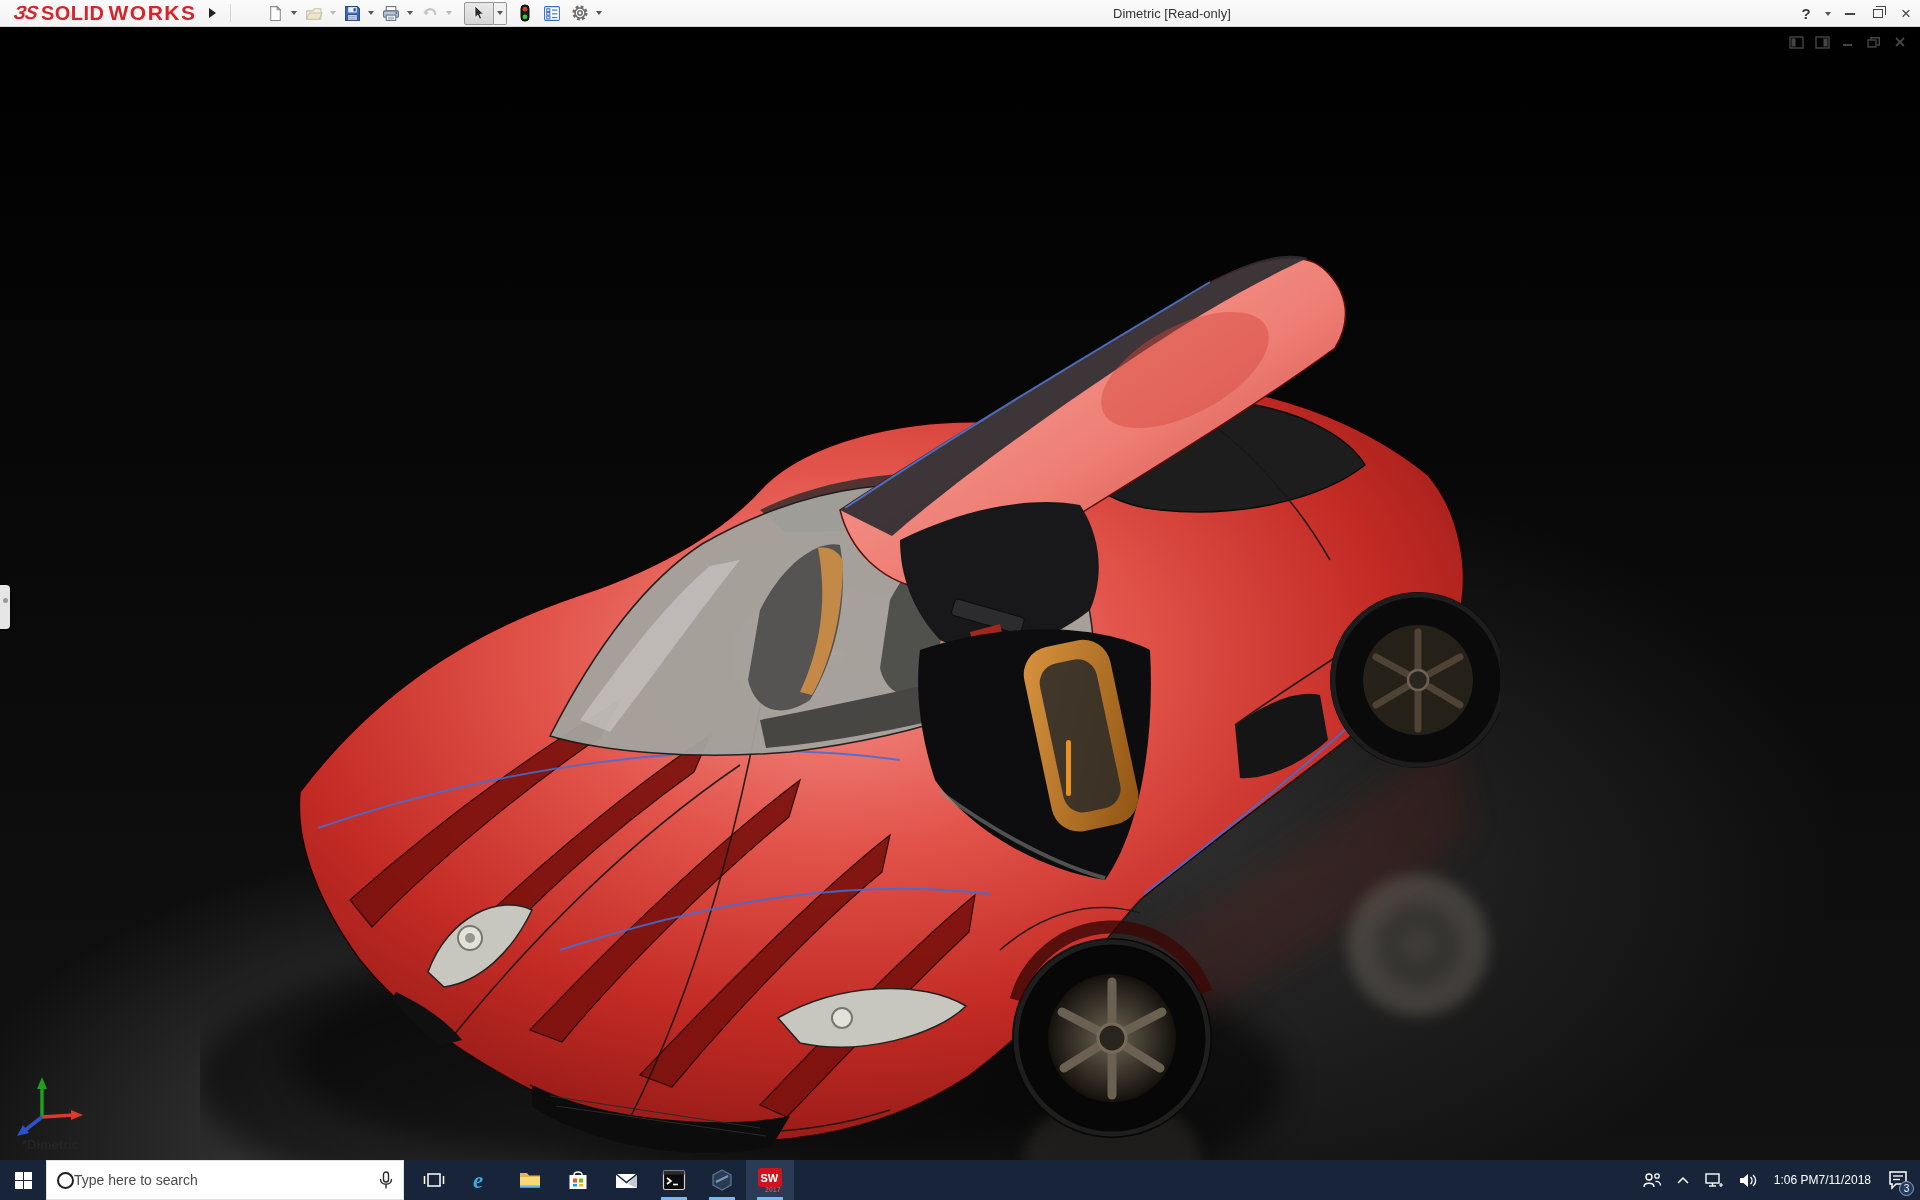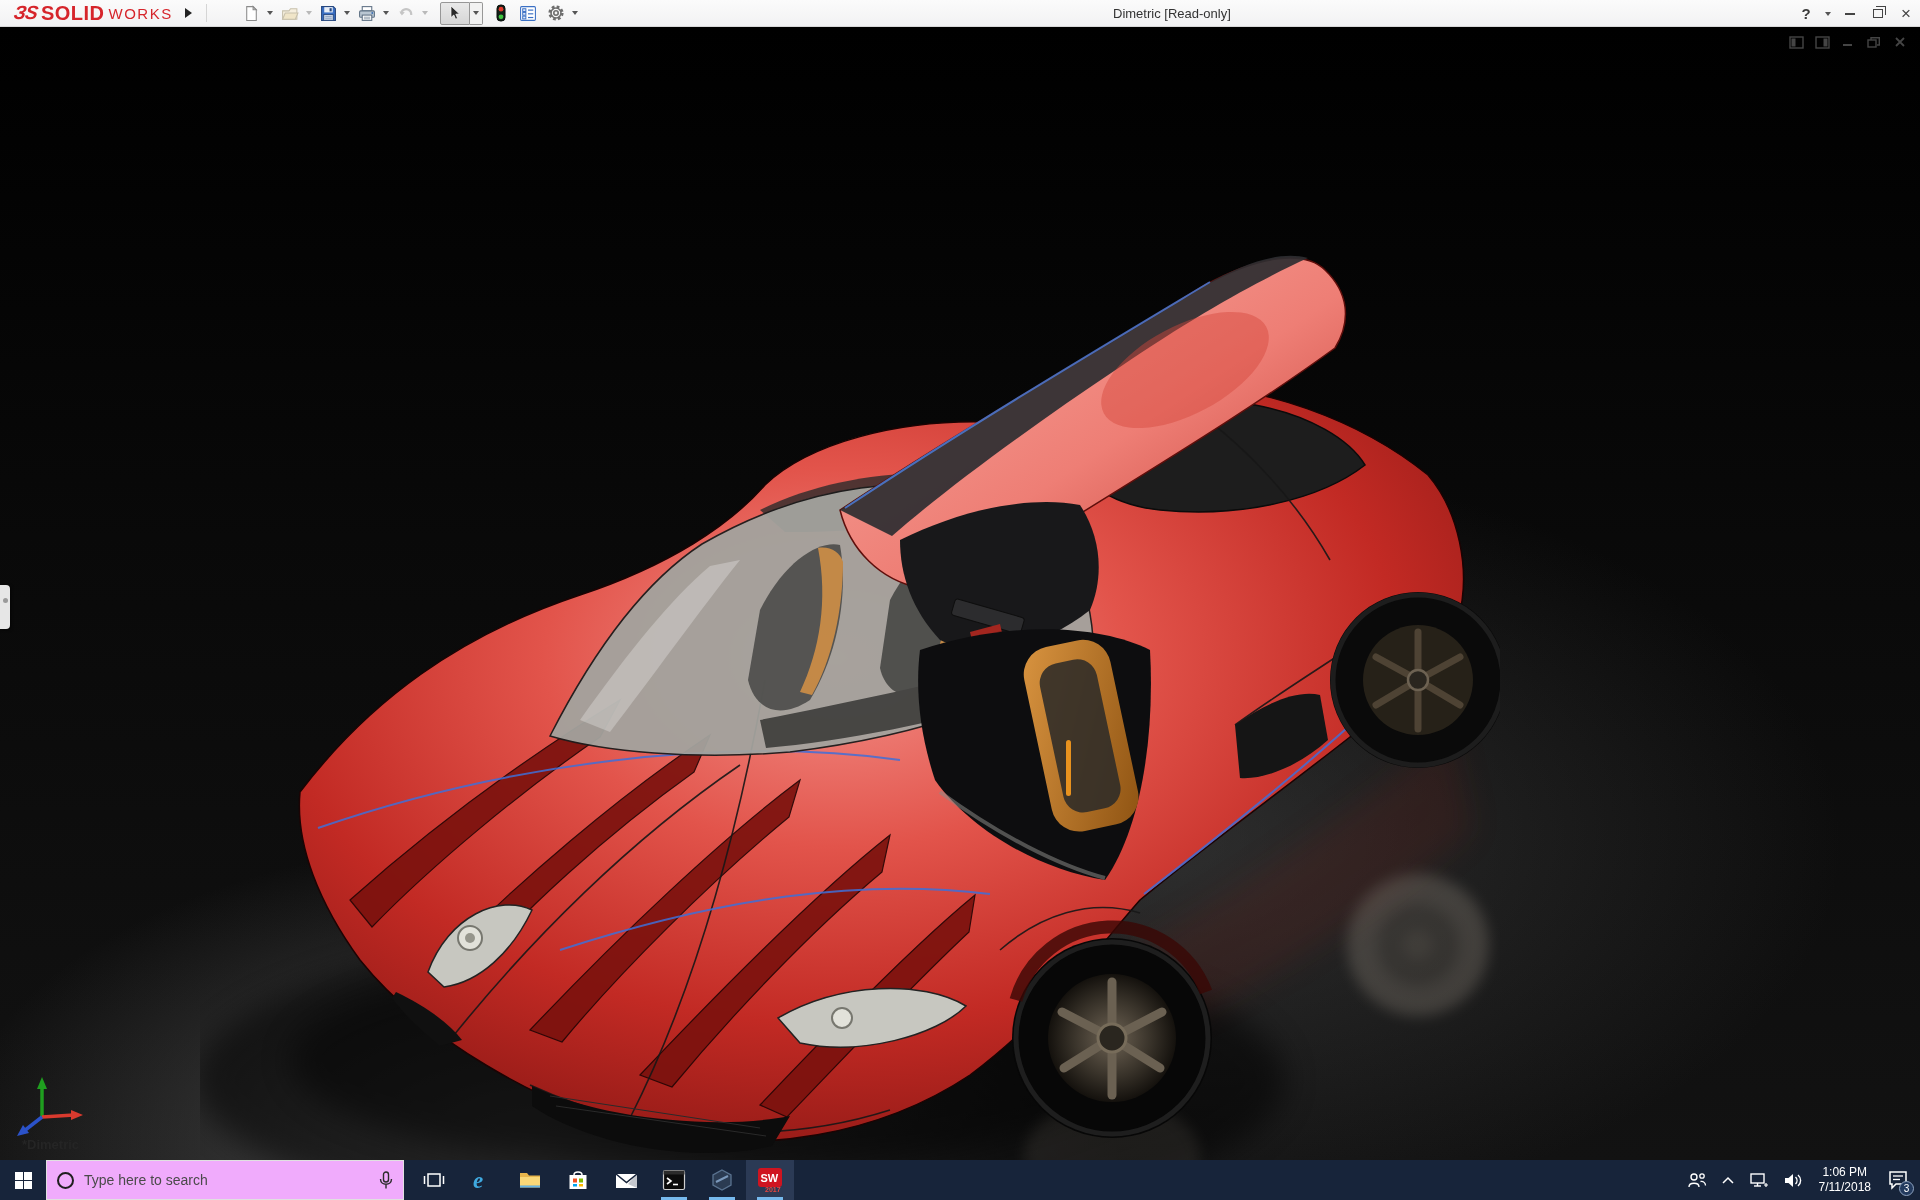--- a/index.html
+++ b/index.html
@@ -7,21 +7,21 @@
     font-family:"Liberation Sans","DejaVu Sans",sans-serif; background:#000; }
 
   
   .titlebar { position:absolute; left:0; top:0; width:1920px; height:27px;
     background:linear-gradient(#fbfbfb,#f2f2f3); border-bottom:1px solid #d8d8d8;
     display:flex; align-items:center; z-index:30; }
   .brand { display:flex; align-items:baseline; gap:4px; padding:0 8px 0 14px; height:27px; align-items:center; }
   .logo-mark { font-style:italic; font-weight:bold; font-size:19px; color:#d6252b;
     transform:skewX(-10deg); letter-spacing:-1px; }
   .logo-bold { font-weight:bold; font-size:20px; color:#d6252b; letter-spacing:.5px; }
-  .logo-light { font-weight:normal; font-size:15px; color:#d6252b; letter-spacing:1.5px; }
+  .logo-light { font-weight:bold; font-size:21px; color:#d6252b; letter-spacing:1.5px; }
   .flyout { width:0; height:0; border-left:7px solid #222; border-top:5px solid transparent;
     border-bottom:5px solid transparent; margin:0 8px 0 4px; cursor:pointer; }
   .tb-sep { width:1px; height:18px; background:#d5d5d5; margin:0 6px; }
   .tb-group { display:flex; align-items:center; gap:2px; }
   .tb-btn { display:flex; align-items:center; height:24px; padding:0 2px; border-radius:2px; }
   .tb-btn svg { display:block; }
   .dd { width:0; height:0; border-top:4px solid #555; border-left:3.5px solid transparent;
     border-right:3.5px solid transparent; margin:0 4px 0 3px; }
   .dd.dis { border-top-color:#b9b9b9; }
   .tb-btn.dis { opacity:.8; }
@@ -58,34 +58,34 @@
   .side-tab::after { content:""; position:absolute; left:2.5px; top:13px; width:5px; height:5px;
     border-radius:50%; background:#9a9a9a; }
   .car-svg { position:absolute; left:200px; top:153px; }
   .triad { position:absolute; left:12px; top:1048px; }
   .view-label { position:absolute; left:22px; top:1110px; font-size:13px; font-weight:bold; color:#252525; }
 
   
   .taskbar { position:absolute; left:0; top:1160px; width:1920px; height:40px;
     background:#17243a; display:flex; align-items:stretch; z-index:40; }
   .start { width:46px; display:flex; align-items:center; justify-content:center; }
-  .searchbox { width:358px; background:#f0abfc; border:1px solid #e0e0e0; display:flex;
-    align-items:center; padding:8px 10px; gap:10px; }
+  .searchbox { width:358px; background:#ffffff; border:1px solid #e0e0e0; display:flex;
+    align-items:center; padding:8px 10px; }
   .cortana-ring { width:17px; height:17px; border:2.5px solid #1f1f1f; border-radius:50%; flex:none; }
   .searchbox input { flex:1; border:none; outline:none; background:transparent; font-size:14px;
     color:#444; font-family:"Liberation Sans",sans-serif; }
   .searchbox input::placeholder { color:#4a4a4a; opacity:1; }
   .tb-apps { display:flex; align-items:stretch; margin-left:6px; }
   .app { width:48px; display:flex; align-items:center; justify-content:center; position:relative; }
   .app.active::after { content:""; position:absolute; bottom:0; left:11px; width:26px; height:3px;
     background:#76b9ed; }
   .app.focused { background:#2b3a55; }
   .tray { margin-left:auto; display:flex; align-items:stretch; padding-right:4px; }
   .tray-item { display:flex; align-items:center; justify-content:center; padding:0 7px; color:#fff; }
-  .clock { flex-direction:column; line-height:15px; font-size:12px; color:#fff; text-align:center; padding:0 9px; justify-content:center; }
+  .clock { flex-direction:row; line-height:15px; font-size:12px; color:#fff; text-align:center; padding:0 9px; justify-content:center; }
   .ac-wrap { position:relative; }
   .badge { position:absolute; right:2px; bottom:4px; min-width:15px; height:15px; border-radius:50%;
     background:#233a5e; border:1px solid #8fa3c0; color:#fff; font-size:10px; line-height:13px;
     text-align:center; padding:0 2px; }
 </style>
 </head>
 <body>
 
 <div class="titlebar">
   <div class="brand">

